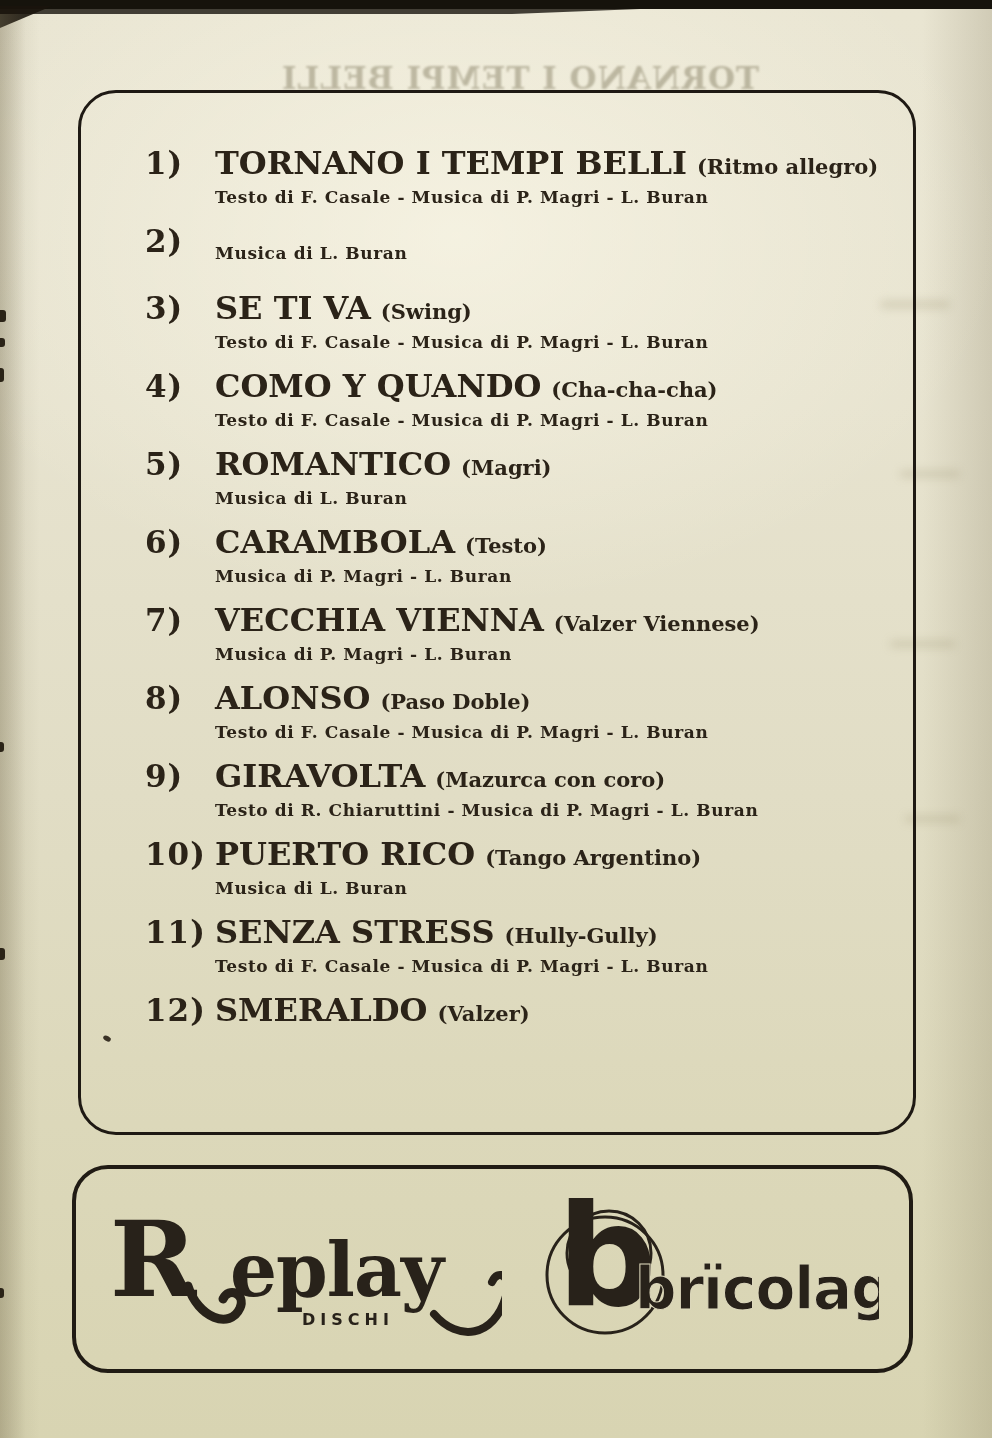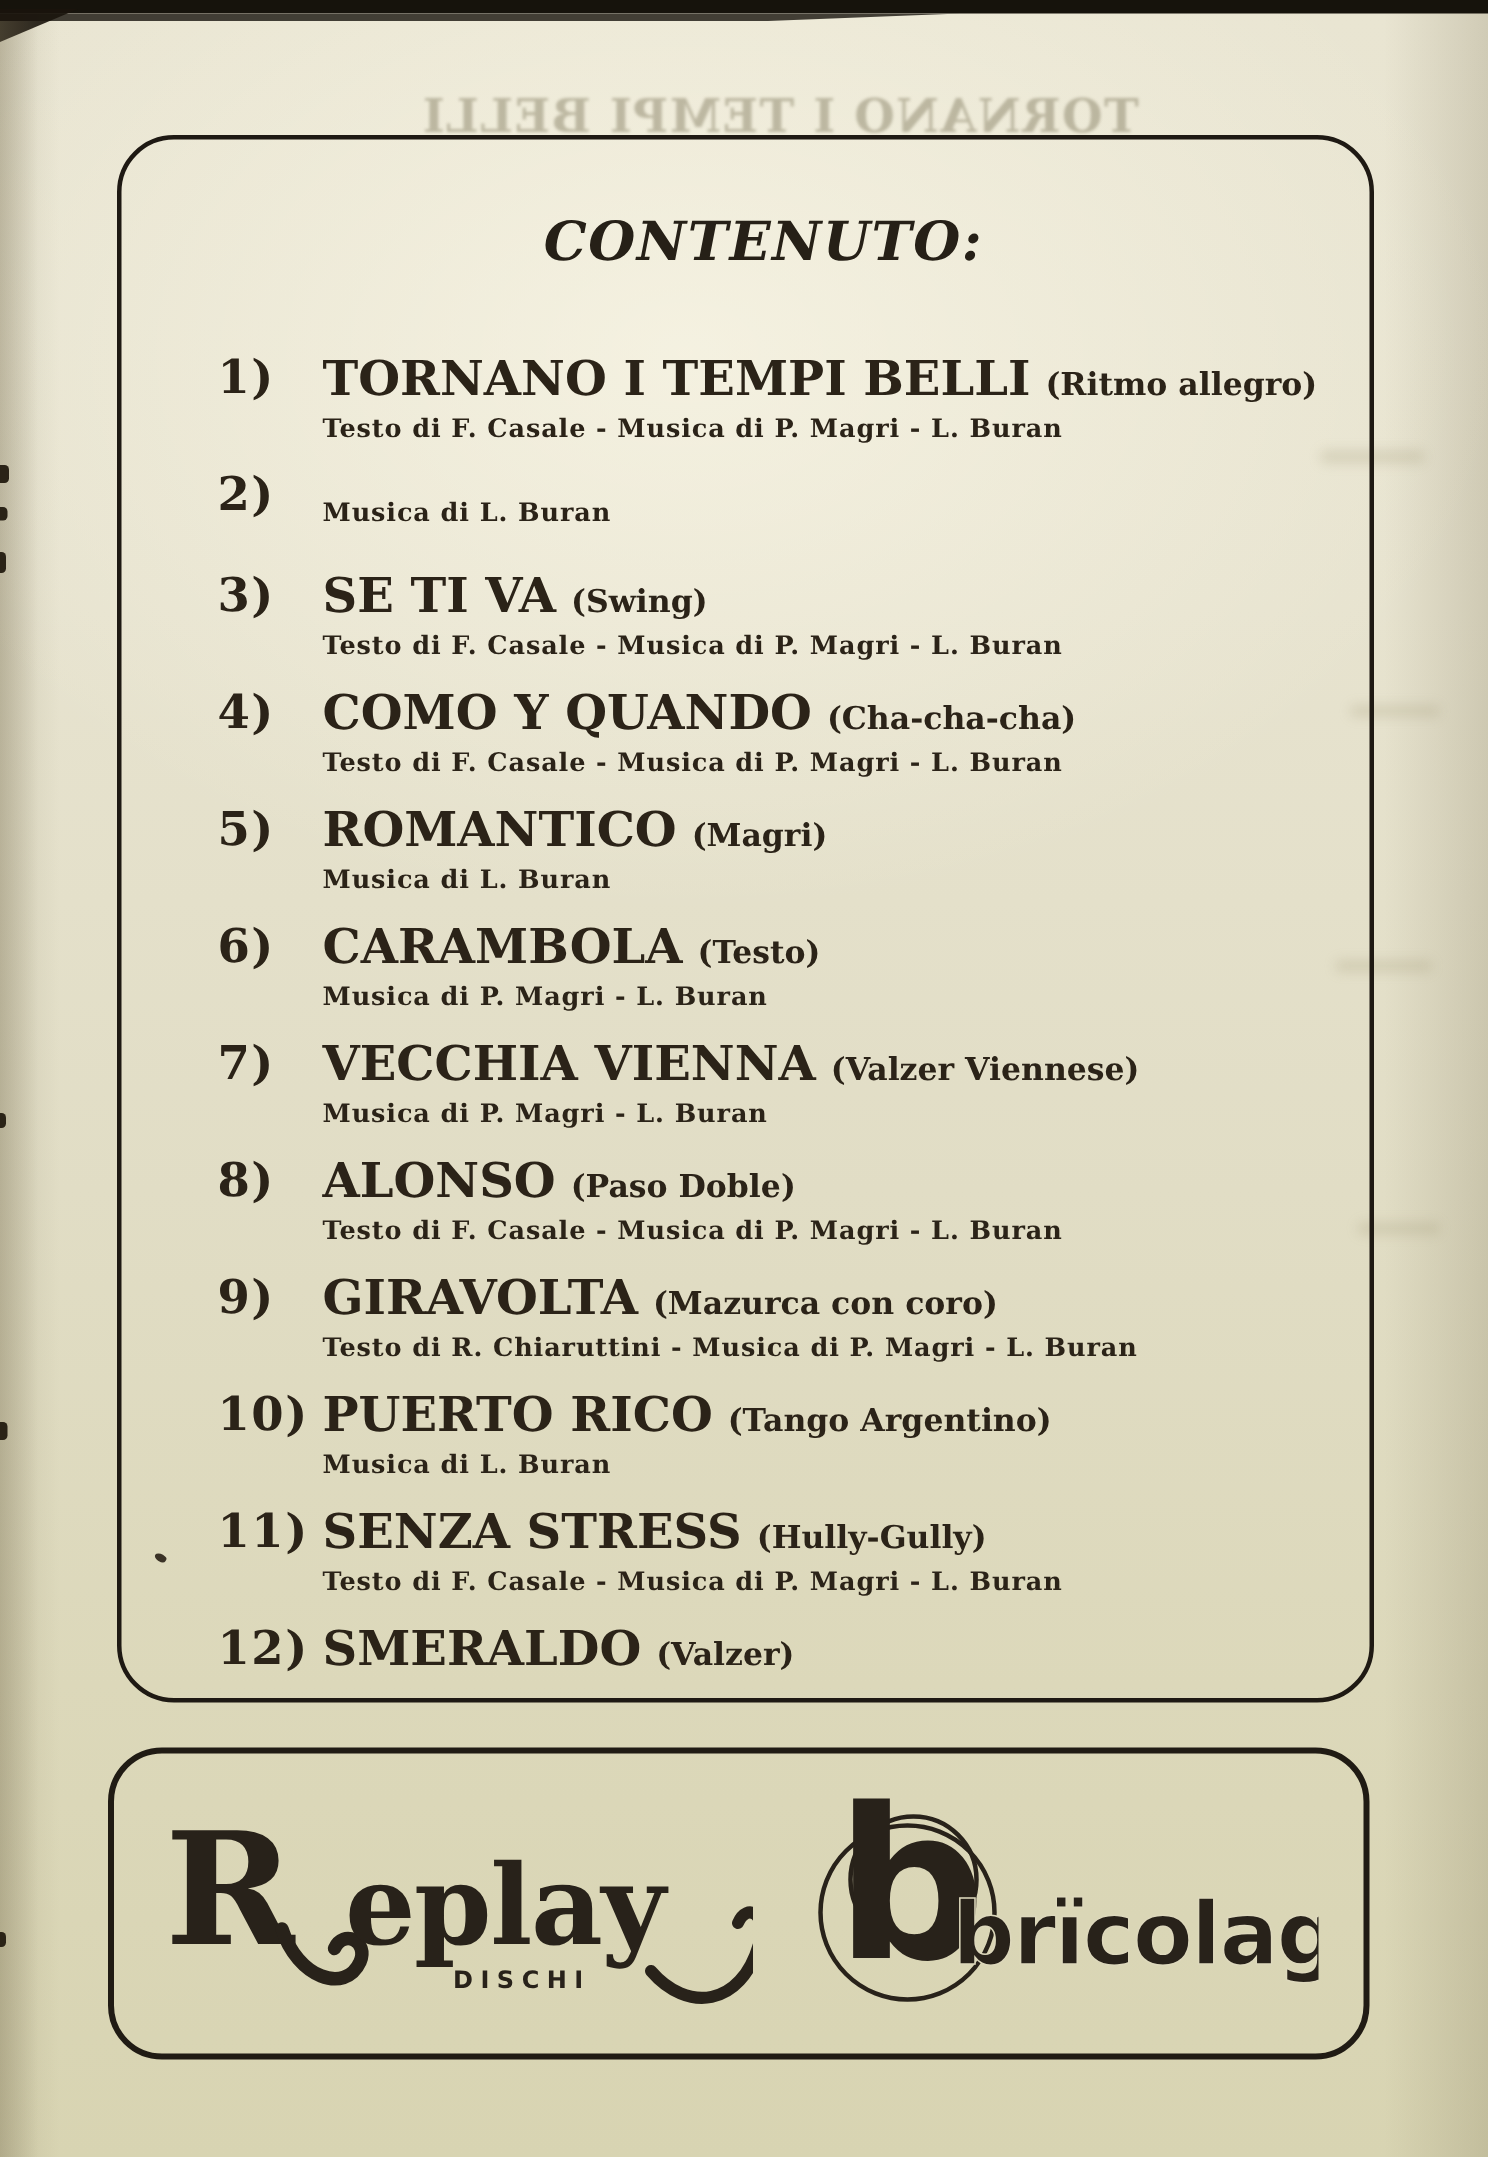--- a/index.html
+++ b/index.html
@@ -91,21 +91,20 @@
 <div class="mark" style="top:1288px;width:4px;height:10px;"></div>
 <div class="speck" style="left:103px;top:1036px;"></div>
 <div class="smudge" style="left:880px;top:300px;width:70px;height:9px;"></div>
 <div class="smudge" style="left:900px;top:470px;width:60px;height:8px;"></div>
 <div class="smudge" style="left:890px;top:640px;width:65px;height:8px;"></div>
 <div class="smudge" style="left:905px;top:815px;width:55px;height:8px;"></div>
 
 <div class="ghost-title">TORNANO I TEMPI BELLI</div>
 
 <div class="main-box">
-  <div class="content-title">CONTENUTO:</div>
   <div class="toc">
   <div class="toc-item">
     <div class="toc-num">1)</div>
     <div class="toc-body">
       <div class="toc-titleline">
         <span class="toc-title">TORNANO I TEMPI BELLI</span><span class="toc-genre">(Ritmo allegro)</span>
       </div>
       <div class="toc-credits">Testo di F. Casale - Musica di P. Magri - L. Buran</div>
     </div>
   </div>

